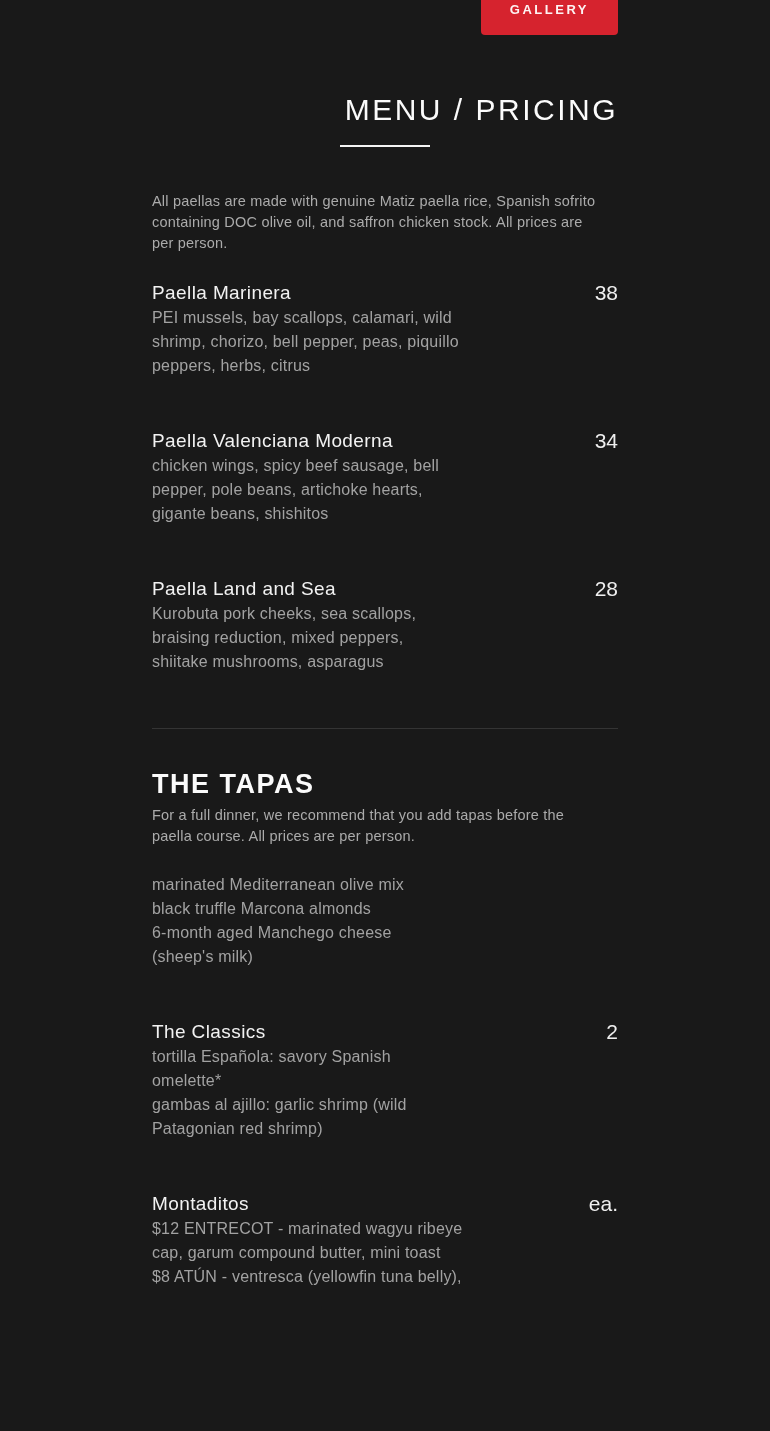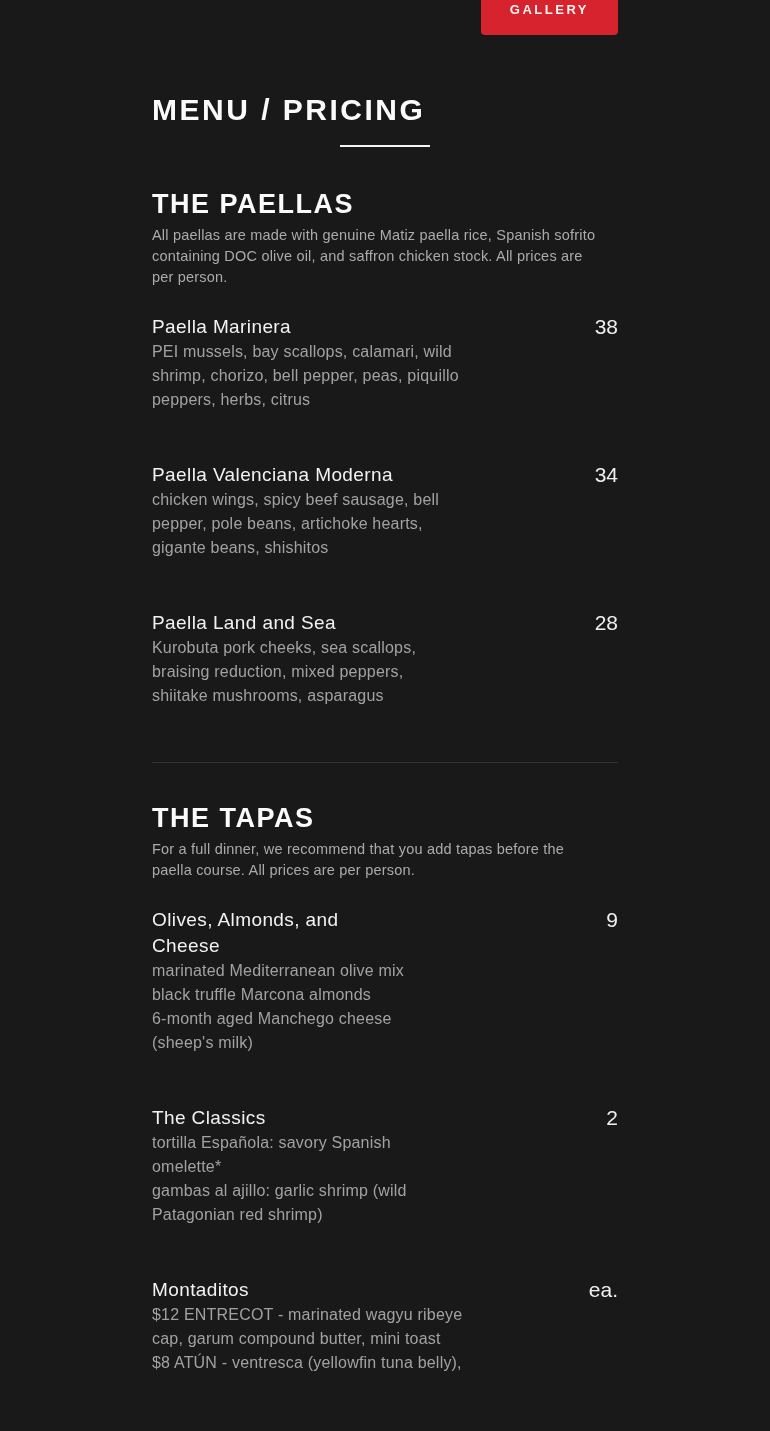--- a/index.html
+++ b/index.html
@@ -36,23 +36,23 @@
     text-decoration: none;
     cursor: pointer;
     border: none;
   }
 
   
   h1.page-title {
     margin-top: 64px;
     font-size: 30px;
     line-height: 30px;
-    font-weight: 700;
+    font-weight: 400;
     letter-spacing: 2.5px;
-    text-align: left;
+    text-align: right;
     color: var(--heading);
   }
   .title-underline {
     width: 90px; height: 2px;
     background: #f5f5f5;
     margin: 20px auto 0;
   }
 
   
   .menu { margin-top: 44px; }
@@ -115,21 +115,20 @@
   <div class="btn-wrap">
     <a class="gallery-btn">GALLERY</a>
   </div>
 
   <h1 class="page-title">MENU / PRICING</h1>
 
   <div class="title-underline"></div>
 
   <main class="menu">
   <section class="menu-section">
-    <h2 class="section-title">THE PAELLAS</h2>
     <p class="section-desc">All paellas are made with genuine Matiz paella rice, Spanish sofrito
 containing DOC olive oil, and saffron chicken stock. All prices are
 per person.</p>
     <div class="items">
   <article class="menu-item">
     <div class="item-head">
       <h3 class="item-name">Paella Marinera</h3>
       <span class="item-price">38</span>
     </div>
     <p class="item-desc">PEI mussels, bay scallops, calamari, wild
@@ -158,25 +157,20 @@
   </article>
 </div>
   </section>
 <hr class="divider">
   <section class="menu-section">
     <h2 class="section-title">THE TAPAS</h2>
     <p class="section-desc">For a full dinner, we recommend that you add tapas before the
 paella course. All prices are per person.</p>
     <div class="items">
   <article class="menu-item">
-    <div class="item-head">
-      <h3 class="item-name">Olives, Almonds, and
-Cheese</h3>
-      <span class="item-price">9</span>
-    </div>
     <p class="item-desc">marinated Mediterranean olive mix
 black truffle Marcona almonds
 6-month aged Manchego cheese
 (sheep's milk)</p>
   </article>
 
   <article class="menu-item">
     <div class="item-head">
       <h3 class="item-name">The Classics</h3>
       <span class="item-price">2</span>

